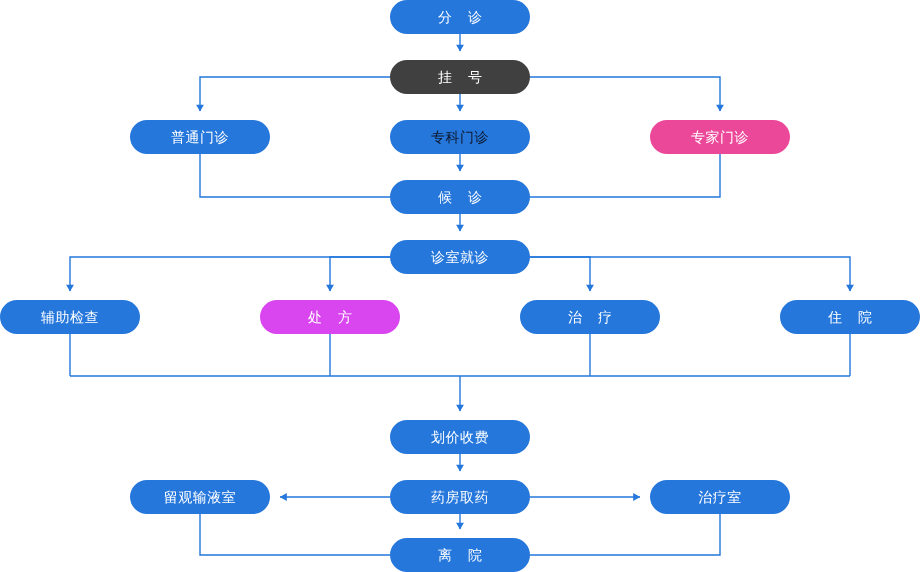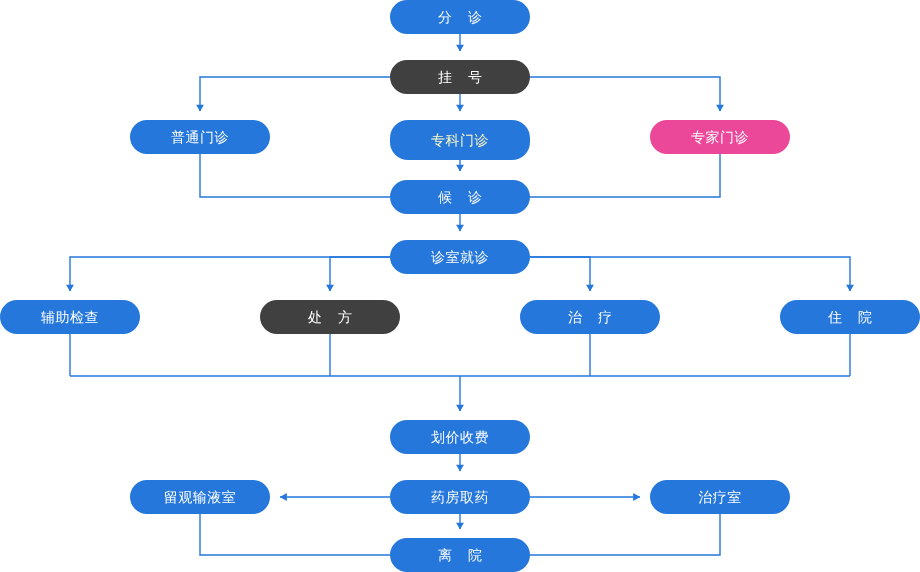--- a/index.html
+++ b/index.html
@@ -97,26 +97,26 @@
 
       <path d="M200,514 L200,555 L390,555"></path>
       <path d="M720,514 L720,555 L530,555"></path>
 
     </g>
   </svg>
 
   <div class="node spaced" style="left: 390px; top: 0px; width: 140px; height: 34px; background: rgb(37, 119, 220); color: rgb(255, 255, 255);">分 诊</div>
   <div class="node spaced" style="left: 390px; top: 60px; width: 140px; height: 34px; background: #404040; color: rgb(255, 255, 255);">挂 号</div>
   <div class="node wide" style="left: 130px; top: 120px; width: 140px; height: 34px; background: rgb(37, 119, 220); color: rgb(255, 255, 255);">普通门诊</div>
-  <div class="node wide" style="left: 390px; top: 120px; width: 140px; height: 40px; background: rgb(37, 119, 220); color: #fef9c3;">专科门诊</div>
+  <div class="node wide" style="left: 390px; top: 120px; width: 140px; height: 34px; background: rgb(37, 119, 220); color: #0f172a;">专科门诊</div>
   <div class="node wide" style="left: 650px; top: 120px; width: 140px; height: 34px; background: #ec4899; color: rgb(255, 255, 255);">专家门诊</div>
   <div class="node spaced" style="left: 390px; top: 180px; width: 140px; height: 34px; background: rgb(37, 119, 220); color: rgb(255, 255, 255);">候 诊</div>
   <div class="node wide" style="left: 390px; top: 240px; width: 140px; height: 34px; background: rgb(37, 119, 220); color: rgb(255, 255, 255);">诊室就诊</div>
   <div class="node wide" style="left: 0px; top: 300px; width: 140px; height: 34px; background: rgb(37, 119, 220); color: rgb(255, 255, 255);">辅助检查</div>
-  <div class="node spaced" style="left: 260px; top: 300px; width: 140px; height: 34px; background: #404040; color: rgb(255, 255, 255);">处 方</div>
+  <div class="node spaced" style="left: 260px; top: 300px; width: 140px; height: 34px; background: #d946ef; color: rgb(255, 255, 255);">处 方</div>
   <div class="node spaced" style="left: 520px; top: 300px; width: 140px; height: 34px; background: rgb(37, 119, 220); color: rgb(255, 255, 255);">治 疗</div>
   <div class="node spaced" style="left: 780px; top: 300px; width: 140px; height: 34px; background: rgb(37, 119, 220); color: rgb(255, 255, 255);">住 院</div>
   <div class="node wide" style="left: 390px; top: 420px; width: 140px; height: 34px; background: rgb(37, 119, 220); color: rgb(255, 255, 255);">划价收费</div>
   <div class="node wide" style="left: 130px; top: 480px; width: 140px; height: 34px; background: rgb(37, 119, 220); color: rgb(255, 255, 255);">留观输液室</div>
   <div class="node wide" style="left: 390px; top: 480px; width: 140px; height: 34px; background: rgb(37, 119, 220); color: rgb(255, 255, 255); text-align: right;">药房取药</div>
   <div class="node wide" style="left: 650px; top: 480px; width: 140px; height: 34px; background: rgb(37, 119, 220); color: rgb(255, 255, 255);">治疗室</div>
   <div class="node spaced" style="left: 390px; top: 538px; width: 140px; height: 34px; background: rgb(37, 119, 220); color: rgb(255, 255, 255);">离 院</div>
 
 </div>
 

